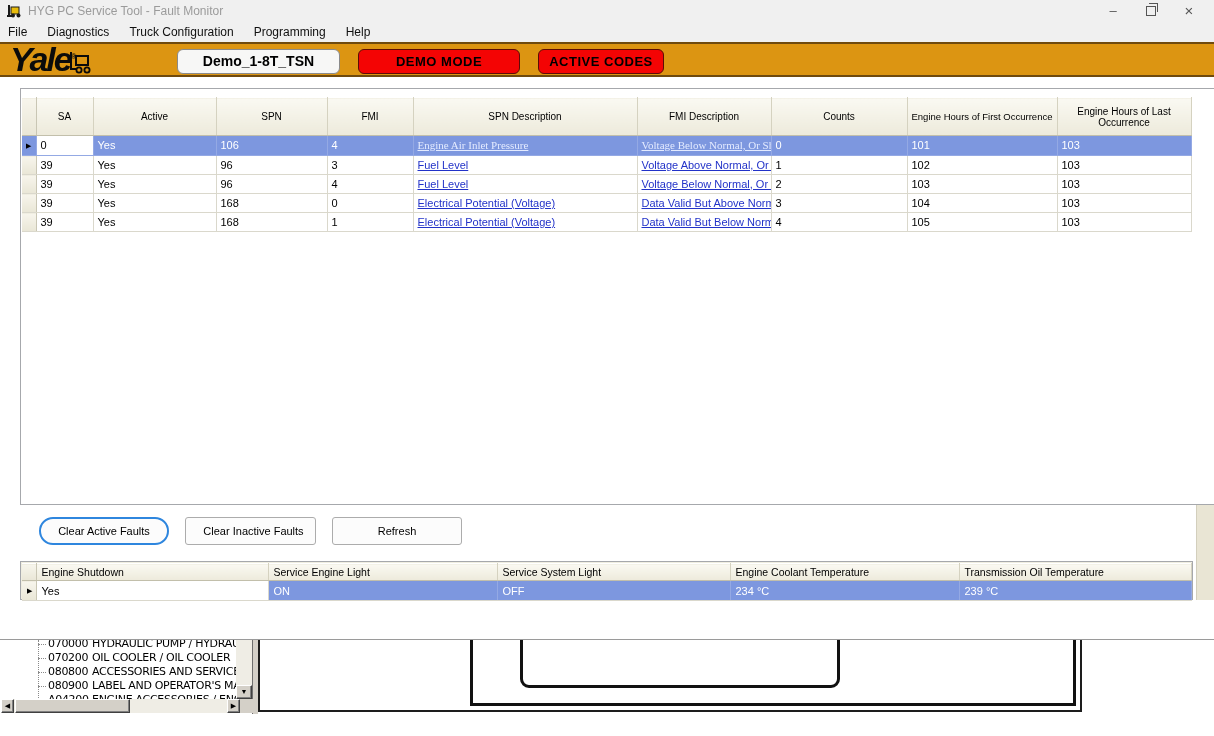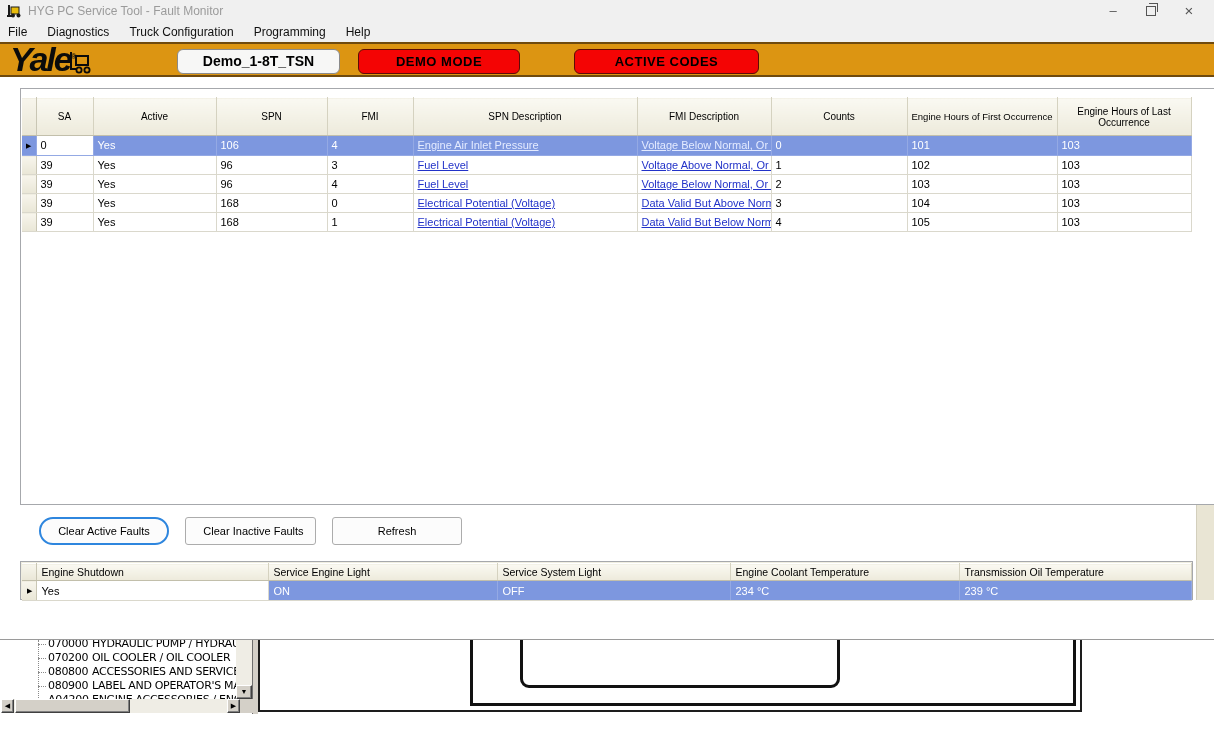--- a/index.html
+++ b/index.html
@@ -22,21 +22,21 @@
             border-top:2px solid #6F4A0E;border-bottom:2px solid #6F4A0E;box-sizing:border-box;}
   .yale-logo{position:absolute;left:10px;top:-4px;font-size:34px;font-weight:900;font-style:italic;
              letter-spacing:-2px;color:#0b0b0b;font-family:"Liberation Sans",sans-serif;}
   .yale-reg{font-size:8px;vertical-align:super;font-style:normal;letter-spacing:0;}
   .yale-truck{position:absolute;left:68px;top:6px;}
   .bar-btn{position:absolute;top:5px;height:25px;box-sizing:border-box;text-align:center;
            font-weight:bold;font-size:14px;line-height:23px;color:#000;cursor:default;border-radius:6px;}
   #truck-model{left:177px;width:163px;background:#f7f7f6;border:1px solid #8a8a8a;}
   .red-badge{background:#F40404;border:1px solid #5d0c06;font-size:13px;letter-spacing:.5px;}
   #demo-mode{left:358px;width:162px;}
-  #active-codes{left:538px;width:185px;margin-left:36px;}
+  #active-codes{left:538px;width:126px;}
   
   .side-strip{position:absolute;left:1196px;top:88px;width:17px;height:512px;background:#E9E5D4;border-left:1px solid #d3cfbd;}
   
   .panel{position:absolute;background:#fff;border:1px solid #a6a8ac;box-sizing:border-box;}
   #panel-faults{left:20px;top:88px;width:1204px;height:417px;}
   #panel-status{left:20px;top:561px;width:1173px;height:39px;background:#EFEDE0;}
   table.grid{border-collapse:collapse;table-layout:fixed;background:#fff;}
   #fault-grid{position:absolute;left:1px;top:8px;width:1169px;}
   #status-grid{position:absolute;left:1px;top:1px;width:1169px;}
   .grid th{background:linear-gradient(#FAF9F2,#EDEADB);border-right:1px solid #D5D2C0;border-bottom:1px solid #C2BFAB;
@@ -45,21 +45,21 @@
   #fault-grid th.fit{font-size:9.5px;white-space:nowrap;}
   #status-grid th{height:16px;text-align:left;padding:0 5px;font-size:10.5px;white-space:nowrap;}
   .grid td{border-right:1px solid #DAD8CC;border-bottom:1px solid #DAD8CC;font-size:11px;color:#000;
            padding:0 4px;white-space:nowrap;overflow:hidden;background:#fff;}
   #fault-grid td{height:18px;line-height:17px;}
   #status-grid td{height:17px;line-height:16px;padding:0 5px;}
   td.rowsel,th.rowsel{background:linear-gradient(#F7F5EC,#E9E6D6);border-right:1px solid #C9C6B4;padding:0;text-align:center;}
   .sel-arrow{color:#000;font-size:7px;line-height:18px;}
   .grid a{color:#2232C8;text-decoration:underline;cursor:pointer;}
   tr.selected td{background:#7D97DF;color:#fff;border-right-color:#94a9e4;border-bottom-color:#94a9e4;}
-  tr.selected td a{color:#E4EBFF;}
+  tr.selected td a{color:#E4EBFF;font-family:Liberation Serif, serif;}
   tr.selected td.current-cell{background:#fff;color:#000;}
   td.lit{background:#7D97DF;color:#fff;border-right-color:#94a9e4;}
   
   .action-btn{position:absolute;top:517px;height:28px;background:#FCFCFC;border:1px solid #ACACAC;border-radius:3px;
               font-size:11px;color:#000;font-family:"Liberation Sans",sans-serif;cursor:default;}
   #btn-0{left:39px;width:130px;border:2px solid #2E86DE;border-radius:14px;}
   #btn-1{left:185px;width:131px;padding-left:12px;} #btn-2{left:332px;width:130px;}
   
   #bgwin{position:absolute;left:0;top:640px;width:1214px;height:96px;background:#fff;}
   .tree-panel{position:absolute;left:0;top:0;width:253px;height:74px;background:#fff;overflow:hidden;border-right:1px solid #6e6e6e;box-sizing:border-box;}

